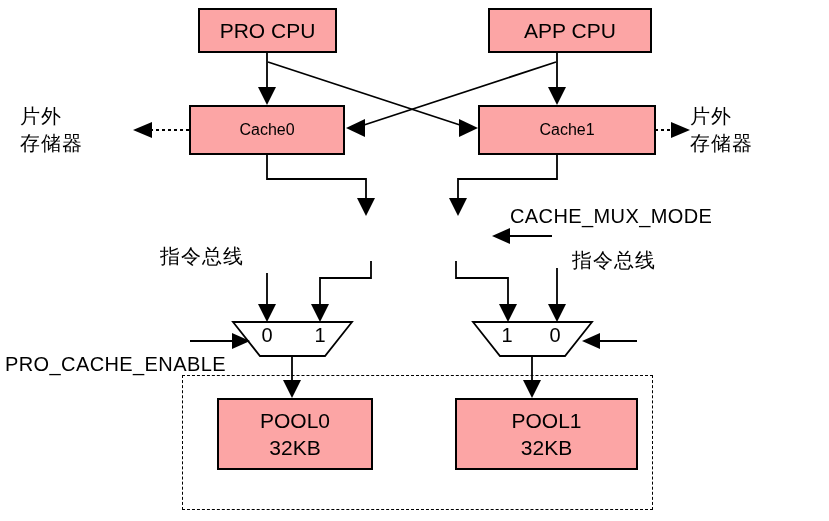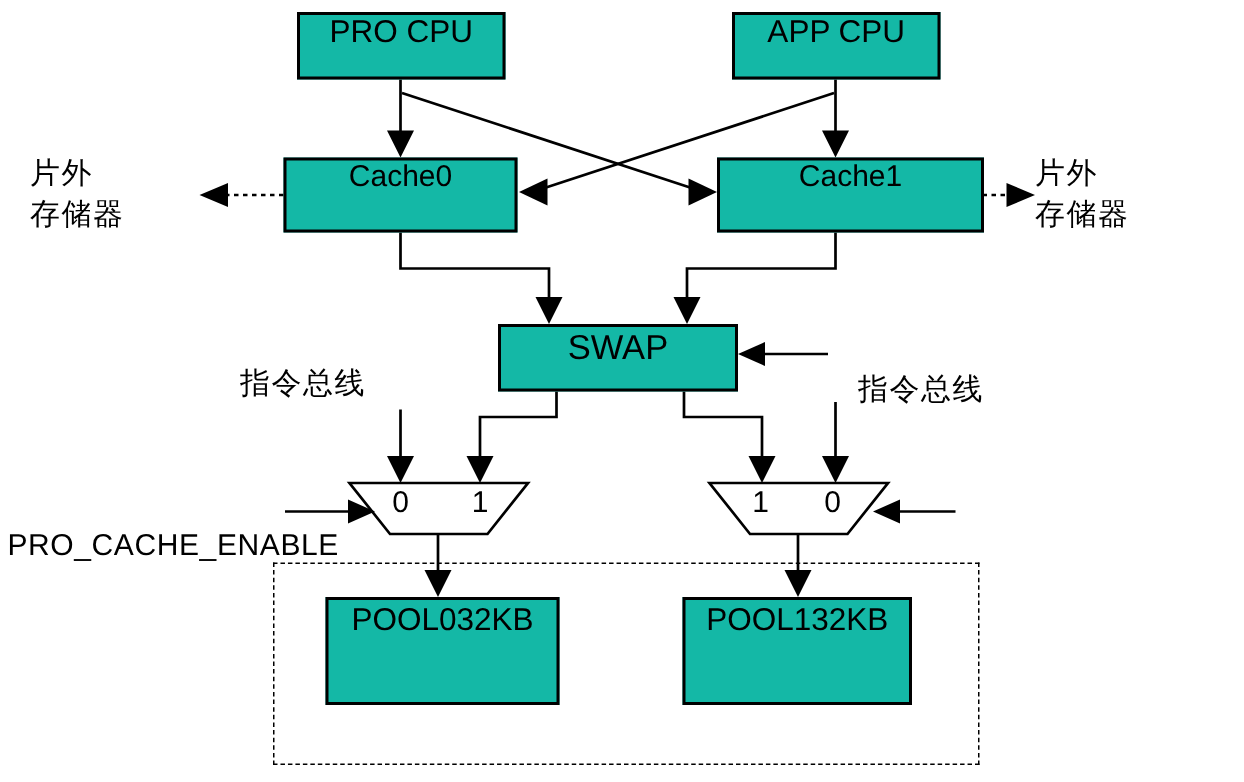--- a/index.html
+++ b/index.html
@@ -1,24 +1,24 @@
 <!DOCTYPE html>
 <html><head>
 <meta charset="utf-8">
 <style>
   html,body{margin:0;padding:0;background:#fff;}
   #stage{position:relative;width:829px;height:521px;background:#ffffff;
          font-family:"Liberation Sans",sans-serif;color:#000;overflow:hidden;}
   #wires{position:absolute;left:0;top:0;width:829px;height:521px;}
-  .box{position:absolute;box-sizing:border-box;border:2px solid #000;background:#14b8a6;
-       display:flex;align-items:flex-start;justify-content:center;text-align:center;}
+  .box{position:absolute;box-sizing:border-box;border:2px solid #000;background:#fca5a5;
+       display:flex;align-items:center;justify-content:center;text-align:center;}
   .box.cpu{font-size:21px;}
-  .box.cache{font-size:20px;}
+  .box.cache{font-size:16px;}
   .box.swap{font-size:23px;}
-  .box.pool{font-size:21px;line-height:27px;flex-direction:row;}
+  .box.pool{font-size:21px;line-height:27px;flex-direction:column;}
   .dashedbox{position:absolute;box-sizing:border-box;border:1.5px dashed #000;background:transparent;}
   .lbl{position:absolute;white-space:nowrap;}
   .lbl.cn{font-size:20px;line-height:27px;letter-spacing:1px;white-space:normal;}
   .lbl.sig{font-size:20px;letter-spacing:0.4px;}
   .lbl.muxport{font-size:20px;width:16px;text-align:center;}
   .lbl.memtitle{font-size:23px;font-weight:bold;text-align:center;}
 </style>
 </head>
 <body>
 
@@ -114,49 +114,47 @@
       <line x1="532" y1="356" x2="532" y2="381"></line>
       <polygon points="523,380 541,380 532,398" fill="#000" stroke="none"></polygon>
     </g>
   </svg>
 
   <div class="dashedbox" style="left:182px;top:375px;width:471px;height:135px;"></div>
 
   <div class="box cpu" style="left:198px;top:8px;width:139px;height:45px;">
     <span>PRO CPU</span>
   </div>
-  <div class="box cpu" style="left:488px;top:8px;width:139px;height:45px;">
+  <div class="box cpu" style="left:488px;top:8px;width:164px;height:45px;">
     <span>APP CPU</span>
   </div>
   <div class="box cache" style="left:189px;top:105px;width:156px;height:50px;">
     <span>Cache0</span>
   </div>
   <div class="box cache" style="left:478px;top:105px;width:178px;height:50px;">
     <span>Cache1</span>
   </div>
-  <div class="box swap" style="left:332px;top:216px;width:160px;height:45px;">
-    <span>SWAP</span>
-  </div>
   <div class="box pool" style="left:217px;top:398px;width:156px;height:72px;">
     <span>POOL0</span>
     <span>32KB</span>
   </div>
-  <div class="box pool" style="left:455px;top:398px;width:153px;height:72px;">
+  <div class="box pool" style="left:455px;top:398px;width:183px;height:72px;">
     <span>POOL1</span>
     <span>32KB</span>
   </div>
 
   <div class="lbl cn" style="left:20px;top:103px;width:100px;">
     <div>片外</div>
     <div>存储器</div>
   </div>
   <div class="lbl cn" style="left:690px;top:103px;width:100px;">
     <div>片外</div>
     <div>存储器</div>
   </div>
+  <div class="lbl sig" style="left:510px;top:205px;">CACHE_MUX_MODE</div>
   <div class="lbl cn" style="left:160px;top:243px;">指令总线</div>
   <div class="lbl cn" style="left:572px;top:247px;">指令总线</div>
   <div class="lbl sig" style="left:5px;top:353px;">PRO_CACHE_ENABLE</div>
 
   <div class="lbl muxport" style="left:259px;top:324px;">0</div>
   <div class="lbl muxport" style="left:312px;top:324px;">1</div>
   <div class="lbl muxport" style="left:499px;top:324px;">1</div>
   <div class="lbl muxport" style="left:547px;top:324px;">0</div>
 
 

